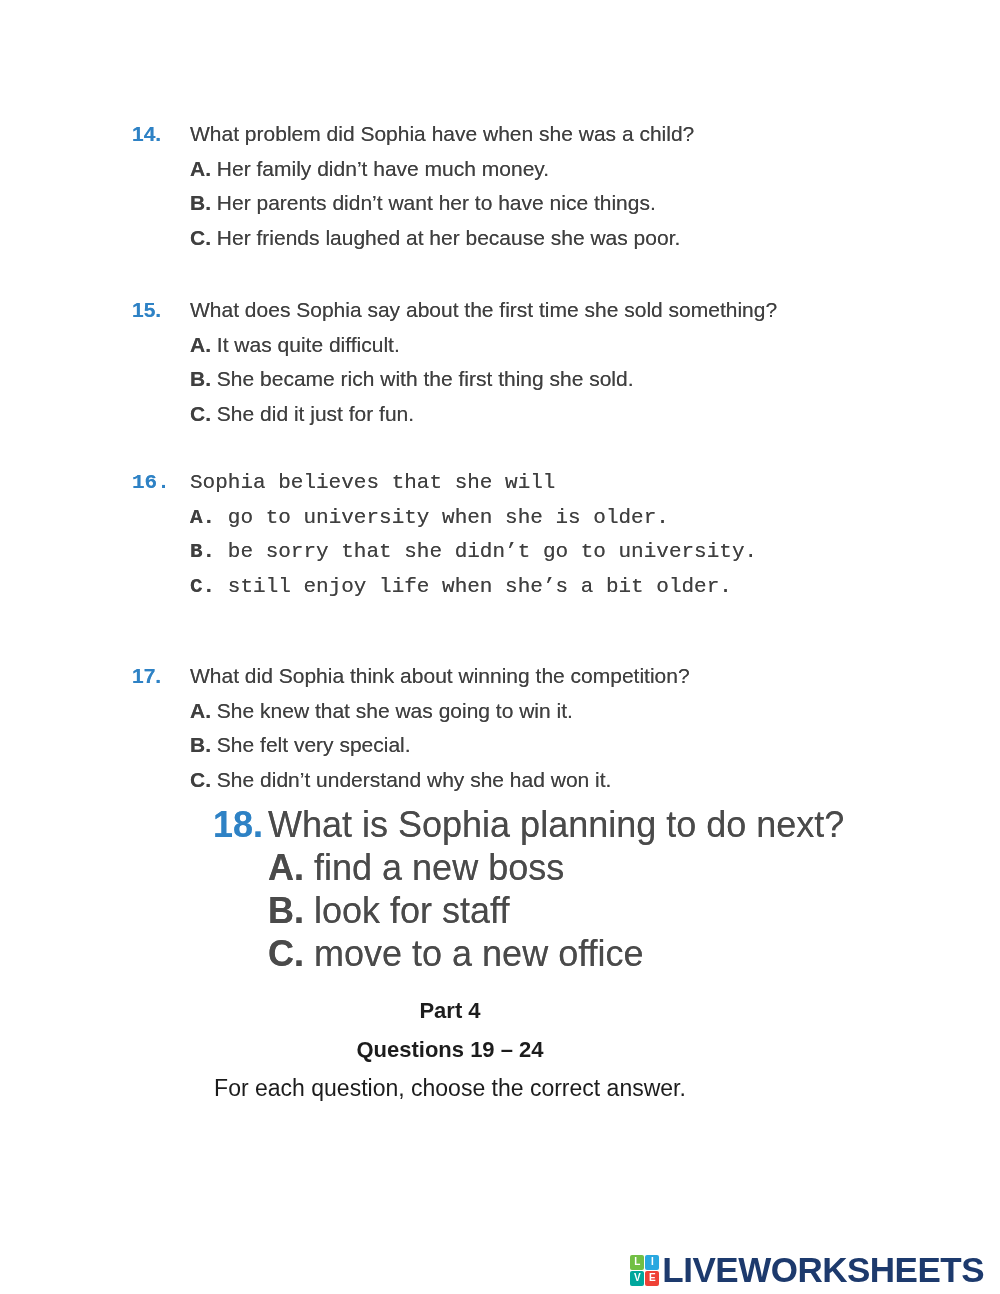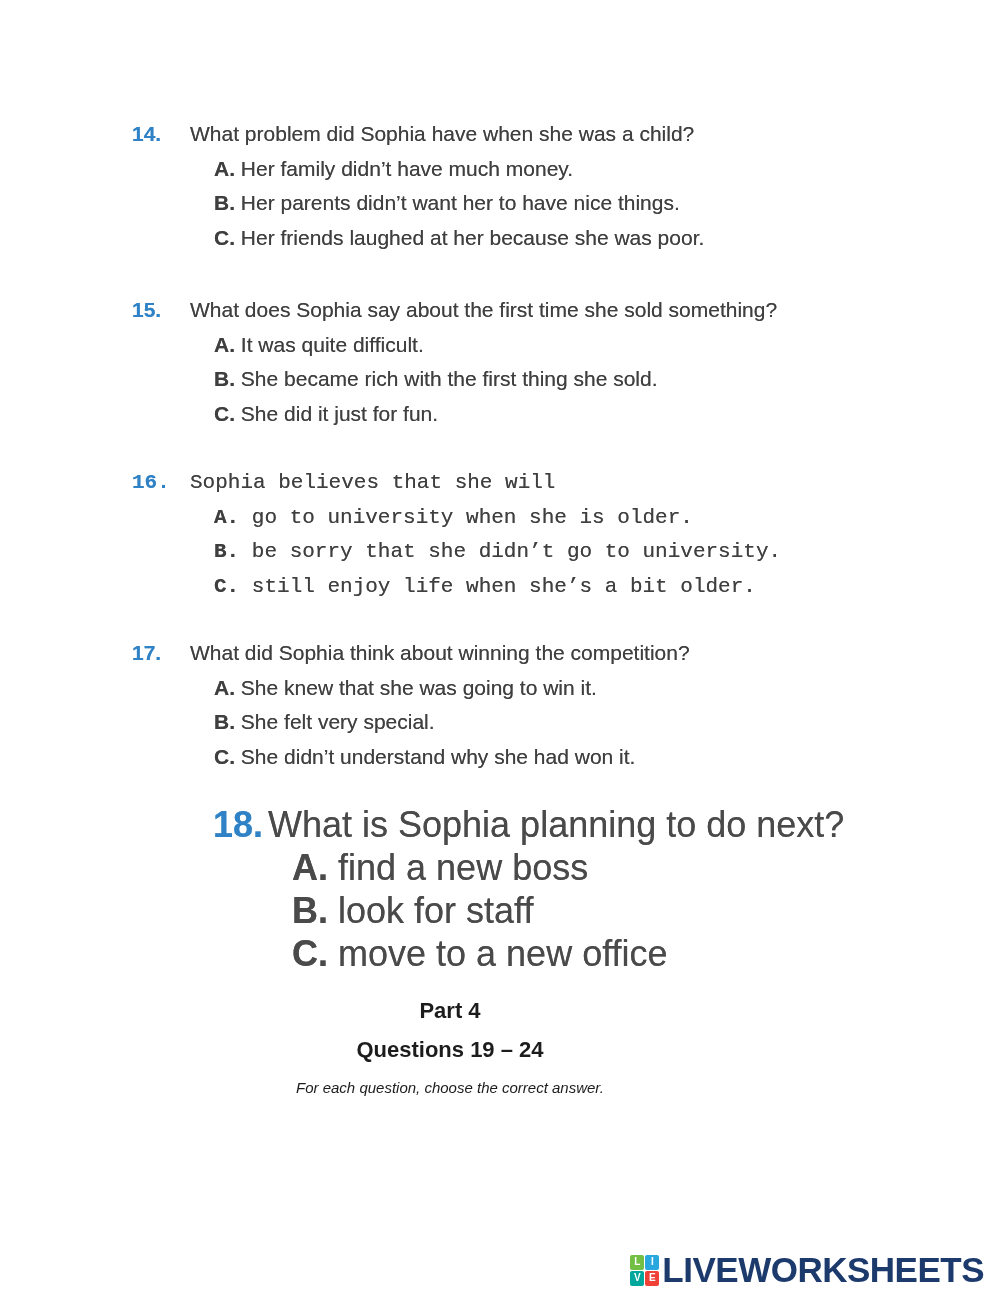--- a/index.html
+++ b/index.html
@@ -36,40 +36,40 @@
   }
   .qnum {
     position: absolute;
     font-weight: 700;
     color: #2e82c5;
     text-shadow: 0 0 0.6px rgba(46,130,197,0.6);
   }
   .q-normal .qnum { left: -58px; }
   .q-large  .qnum { left: -55px; }
   .qtext { font-weight: 400; }
-  .opt { cursor: pointer; margin-left: 24px; }
+  .opt { cursor: pointer; }
   .optlabel { font-weight: 700; }
   #q14 { top: 117px; }
   #q15 { top: 293px; }
   #q16 { top: 466px; font-family: Liberation Mono, monospace; }
-  #q17 { top: 636px; }
+  #q17 { top: 659px; }
   #q18 { top: 803px; }
   
   .part-header {
     position: absolute;
     left: 0;
     top: 992px;
     width: 900px;
     text-align: center;
     color: #1c1c1c;
     font-size: 22px;
     line-height: 38.5px;
   }
   .ph-title, .ph-sub { font-weight: 700; }
-  .ph-inst { font-weight: 400; font-size: 15px; font-style: italic; }
+  .ph-inst { font-weight: 400; font-size: 23px; }
   
   .brand {
     position: absolute;
     right: 16px;
     top: 1252px;
     display: flex;
     align-items: center;
     gap: 2px;
     cursor: pointer;
   }

